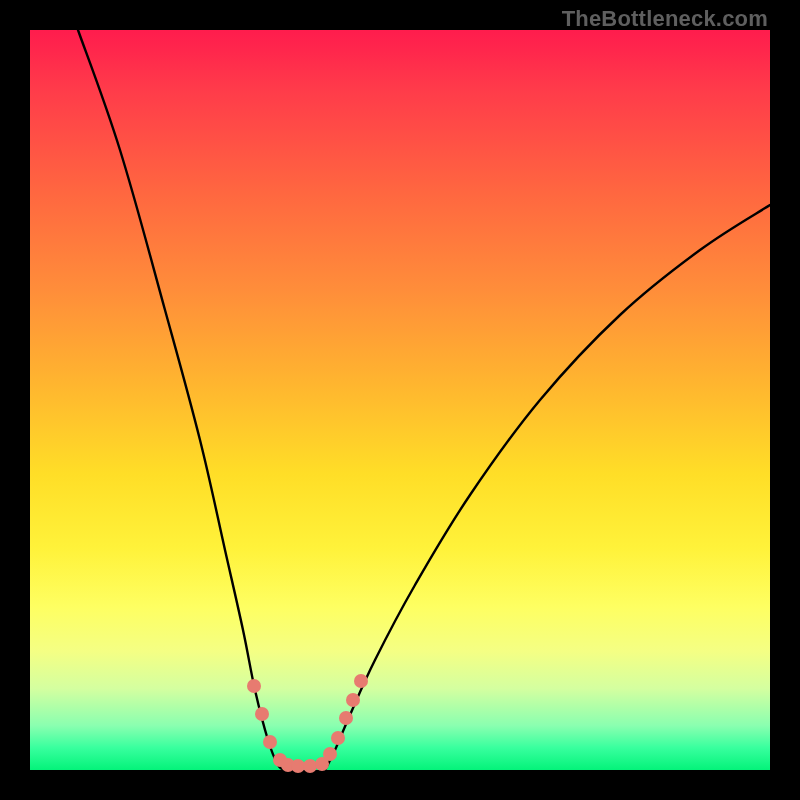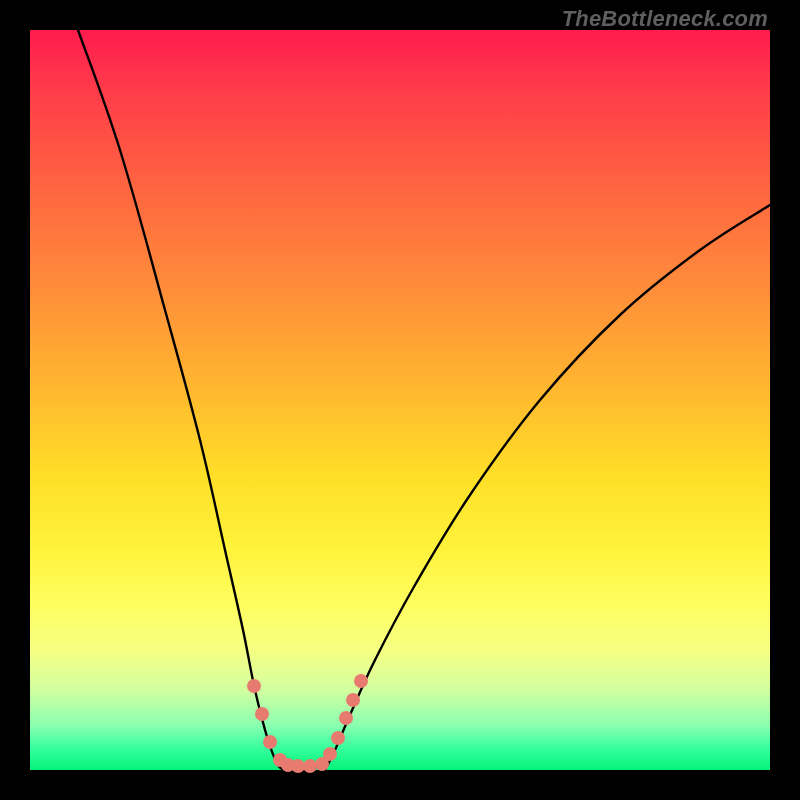--- a/index.html
+++ b/index.html
@@ -9,21 +9,20 @@
     height: 800px;
     background: #000;
     overflow: hidden;
     font-family: Arial, Helvetica, sans-serif;
   }
   .frame {
     position: absolute;
     left: 0; top: 0;
     width: 800px; height: 800px;
     background: #000;
-    font-style: italic;
   }
   .plot {
     position: absolute;
     left: 30px;
     top: 30px;
     width: 740px;
     height: 740px;
     
     background: linear-gradient(
       to bottom,

